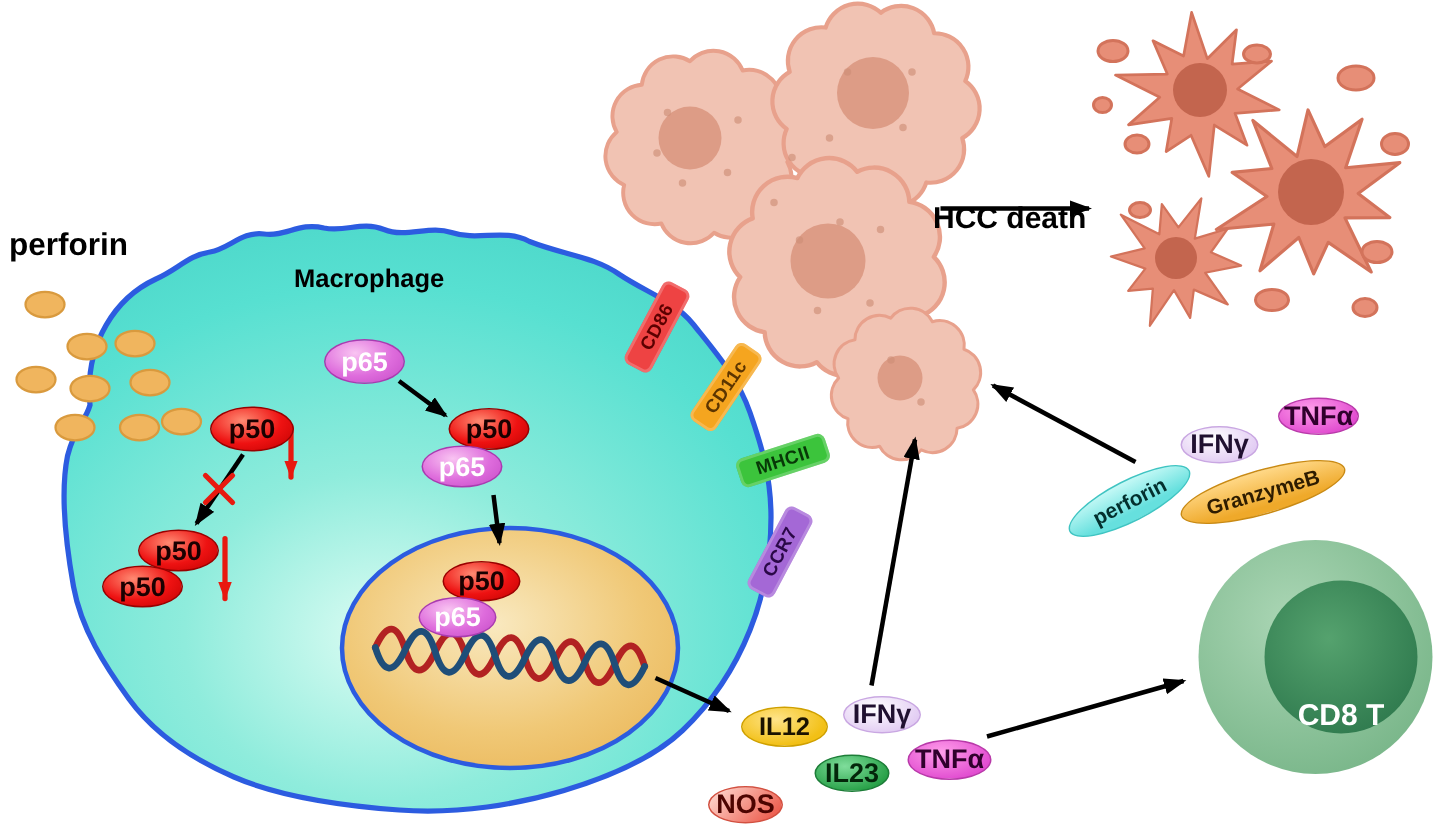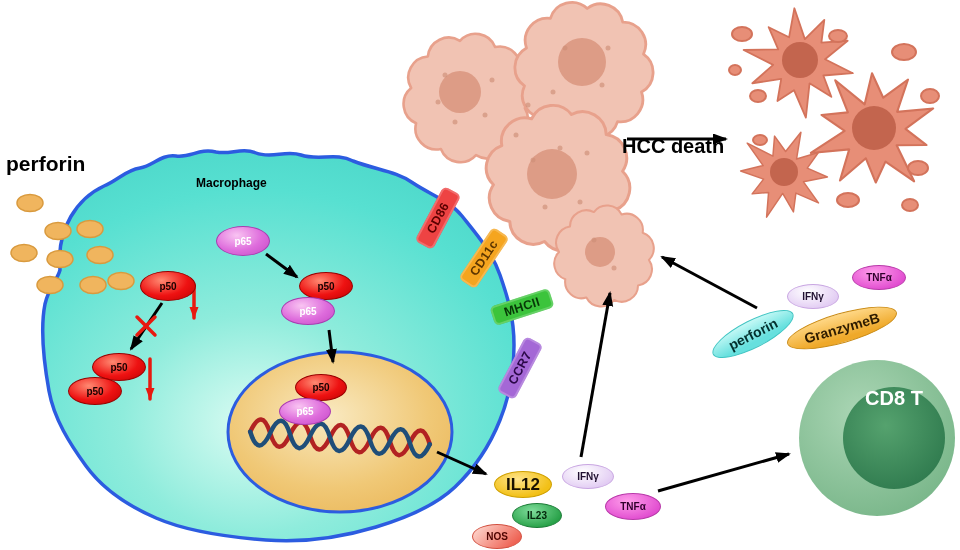--- a/index.html
+++ b/index.html
@@ -4,45 +4,45 @@
 <style>
   html,body { margin:0; padding:0; background:#fff; }
   .canvas {
     position:relative; width:960px; height:550px; background:#ffffff;
     overflow:hidden; font-family:"Liberation Sans", sans-serif;
   }
   svg.layer { position:absolute; left:0; top:0; }
 
   .lbl { position:absolute; font-weight:bold; color:#000; white-space:nowrap; }
   .lbl-bufalin   { left:6px;   top:152px; font-size:21px; }
-  .lbl-macrophage{ left:196px; top:176px; font-size:12px; }
+  .lbl-macrophage{ left:196px; top:176px; font-size:17px; }
   .lbl-hccdeath  { left:622px; top:100px; font-size:20px;margin-top:35px; }
 
   .pill {
     position:absolute; border-radius:50%;
     display:flex; align-items:center; justify-content:center;
-    font-weight:bold; font-size:10px; box-sizing:border-box;
+    font-weight:bold; font-size:18px; box-sizing:border-box;
     white-space:nowrap;
   }
   .p50 { background:radial-gradient(ellipse at 38% 30%, #ff8a72 0%, #ee1212 55%, #bf0000 100%); color:#1a0000; border:1px solid #990000; }
   .p65 { background:radial-gradient(ellipse at 38% 30%, #f9c4f2 0%, #de6cdc 55%, #c44ac6 100%); color:#fff; border:1px solid #a93bb0; }
 
   .pill-p65-free   { left:216px; top:226px; width:54px; height:30px; }
   .pill-p50-single { left:140px; top:271px; width:56px; height:30px; }
   .pill-cx-p50     { left:299px; top:272px; width:54px; height:28px; }
   .pill-cx-p65     { left:281px; top:297px; width:54px; height:28px; }
   .pill-pair-p50a  { left:92px;  top:353px; width:54px; height:28px; }
   .pill-pair-p50b  { left:68px;  top:377px; width:54px; height:28px; }
   .pill-nuc-p50    { left:295px; top:374px; width:52px; height:27px; }
   .pill-nuc-p65    { left:279px; top:398px; width:52px; height:27px; }
 
   .cy-il12 { left:494px; top:471px; width:58px; height:27px; background:radial-gradient(ellipse at 40% 30%, #ffe489, #f2c016 70%); color:#1a1200; border:1px solid #cfa000; font-size:17px; }
   .cy-ifng { left:562px; top:464px; width:52px; height:25px; background:radial-gradient(ellipse at 40% 30%, #ffffff, #e2ccf3 75%); color:#201030; border:1px solid #c9a7e2; }
   .cy-nos  { left:472px; top:524px; width:50px; height:25px; background:linear-gradient(135deg, #ffe0d8, #ee6253 85%); color:#4d0400; border:1px solid #d25040; }
-  .cy-il23 { left:512px; top:503px; width:50px; height:25px; background:radial-gradient(ellipse at 40% 30%, #7fdd9b, #27a047 75%); color:#03260a; border:1px solid #1d7d38; }
+  .cy-il23 { left:543px; top:503px; width:50px; height:25px; background:radial-gradient(ellipse at 40% 30%, #7fdd9b, #27a047 75%); color:#03260a; border:1px solid #1d7d38; }
   .cy-tnfa { left:605px; top:493px; width:56px; height:27px; background:radial-gradient(ellipse at 40% 30%, #ff9dea, #e14cd0 75%); color:#30002c; border:1px solid #b83aa9; }
 
   .ef-perforin { left:708px; top:320px; width:90px;  height:28px; background:linear-gradient(180deg,#c5f9f6,#66e0de 80%); color:#03302e; border:1px solid #3fc4c2; transform:rotate(-27deg); font-size:14px; }
   .ef-ifng     { left:787px; top:284px; width:52px;  height:25px; background:radial-gradient(ellipse at 40% 30%, #ffffff, #e2ccf3 75%); color:#201030; border:1px solid #c9a7e2; }
   .ef-tnfa     { left:852px; top:265px; width:54px;  height:25px; background:radial-gradient(ellipse at 40% 30%, #ff9dea, #e14cd0 75%); color:#30002c; border:1px solid #b83aa9; }
   .ef-granzyme { left:785px; top:313px; width:114px; height:30px; background:linear-gradient(180deg,#ffd887,#efa92a 85%); color:#2e1c00; border:1px solid #c98a14; transform:rotate(-16deg); font-size:14px; }
 
   .receptor {
     position:absolute; width:62px; height:20px; border-radius:5px;
     display:flex; align-items:center; justify-content:center;
@@ -54,21 +54,21 @@
   .rc-mhcii { left:491px; top:297px; background:#3cc43c; color:#073807; transform:rotate(-18deg); }
   .rc-ccr7  { left:489px; top:358px; background:#a468d6; color:#2a0847; transform:rotate(-62deg); }
 
   .cd8t-outer {
     position:absolute; left:799px; top:360px; width:156px; height:156px; border-radius:50%;
     background:radial-gradient(circle at 40% 35%, #abd6b5, #7cb88c 75%, #6fae80);
   }
   .cd8t-inner {
     position:absolute; left:44px; top:27px; width:102px; height:102px; border-radius:50%;
     background:radial-gradient(circle at 42% 38%, #55a26e, #2f7a4e 80%);
-    display:flex; align-items:flex-start; justify-content:center;
+    display:flex; align-items:flex-end; justify-content:center;
   }
   .cd8t-label { color:#ffffff; font-weight:bold; font-size:20px; }
 </style>
 </head>
 <body>
 
 <div class="canvas">
 
   <svg class="layer" width="960" height="550" viewBox="0 0 960 550">
     <defs>

